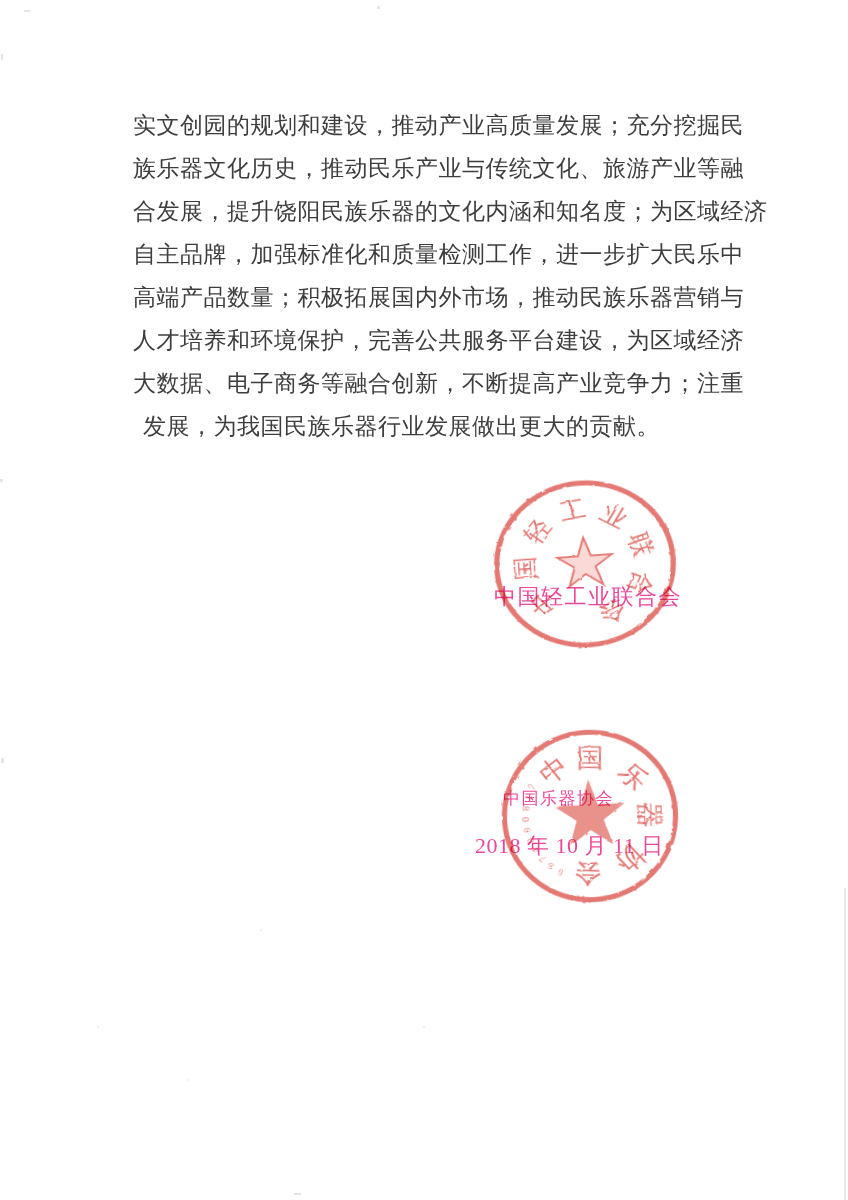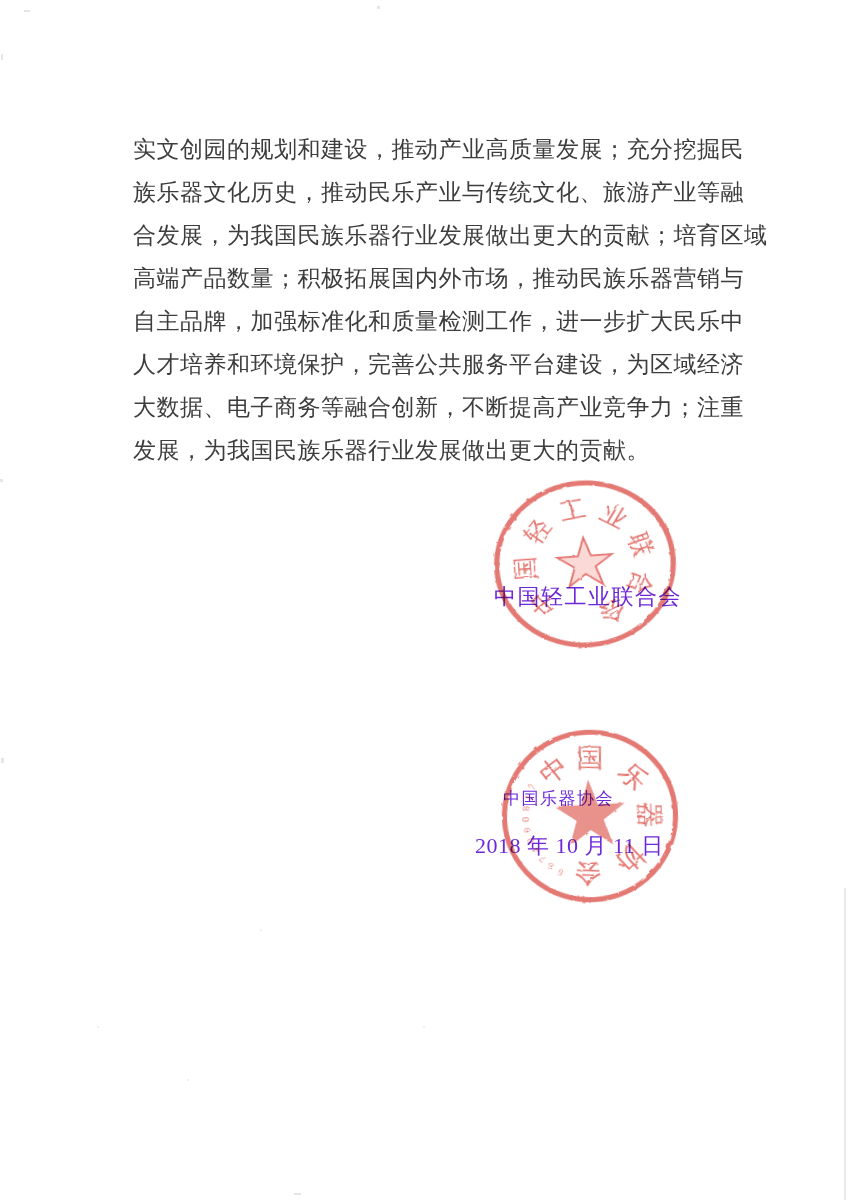--- a/index.html
+++ b/index.html
@@ -18,43 +18,44 @@
   .page {
     position: absolute;
     inset: 0;
     background: #ffffff;
   }
 
   
   .body-text {
     position: absolute;
     left: 133px;
-    top: 128px;
+    top: 104px;
     width: 604px;
     font-size: 23px;
     line-height: 43px;
     color: #3d3d3d;
     letter-spacing: 0.5px;
   }
   .body-text .line {
     text-align: justify;
     text-align-last: justify;
     height: 43px;
     white-space: nowrap;
   }
   .body-text .line.last {
     text-align: left;
     text-align-last: left;
+    margin-left: 10px;
   }
 
   
   .sig {
     position: absolute;
     white-space: nowrap;
-    color: #6d28d9;
+    color: #ec4899;
     z-index: 2;
   }
   .sig-1 {
     left: 494px;
     top: 582px;
     font-size: 22px;
     letter-spacing: 1.5px;
   }
   .sig-2 {
     left: 503px;
@@ -123,23 +124,23 @@
   }
 </style>
 </head>
 <body>
 
 <div class="page">
 
   <div class="body-text">
     <div class="line">实文创园的规划和建设，推动产业高质量发展；充分挖掘民</div>
     <div class="line">族乐器文化历史，推动民乐产业与传统文化、旅游产业等融</div>
-    <div class="line">合发展，为我国民族乐器行业发展做出更大的贡献；培育区域</div>
+    <div class="line">合发展，提升饶阳民族乐器的文化内涵和知名度；为区域经济</div>
+    <div class="line">自主品牌，加强标准化和质量检测工作，进一步扩大民乐中</div>
     <div class="line">高端产品数量；积极拓展国内外市场，推动民族乐器营销与</div>
-    <div class="line">自主品牌，加强标准化和质量检测工作，进一步扩大民乐中</div>
     <div class="line">人才培养和环境保护，完善公共服务平台建设，为区域经济</div>
     <div class="line">大数据、电子商务等融合创新，不断提高产业竞争力；注重</div>
     <div class="line last">发展，为我国民族乐器行业发展做出更大的贡献。</div>
   </div>
 
   <div class="sig sig-1">中国轻工业联合会</div>
   <div class="sig sig-2">中国乐器协会</div>
   <div class="sig sig-date">2018 年 10 月 11 日</div>
 
   <svg class="seal seal-1" viewBox="0 0 200 200" preserveAspectRatio="none">

